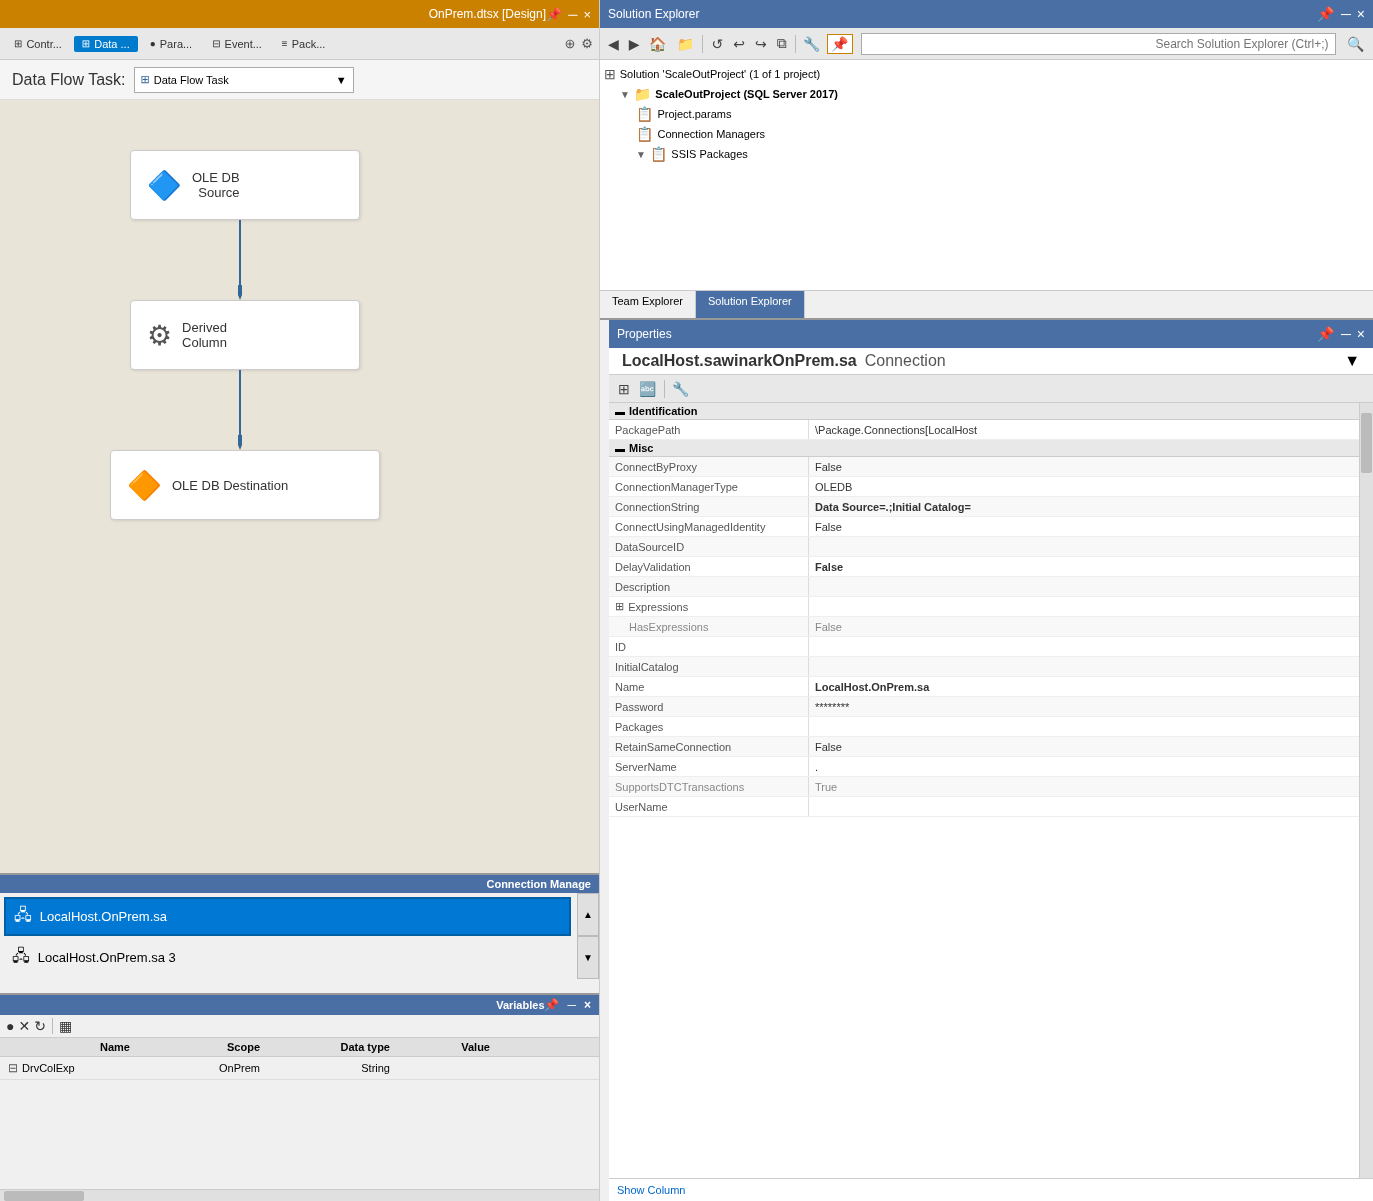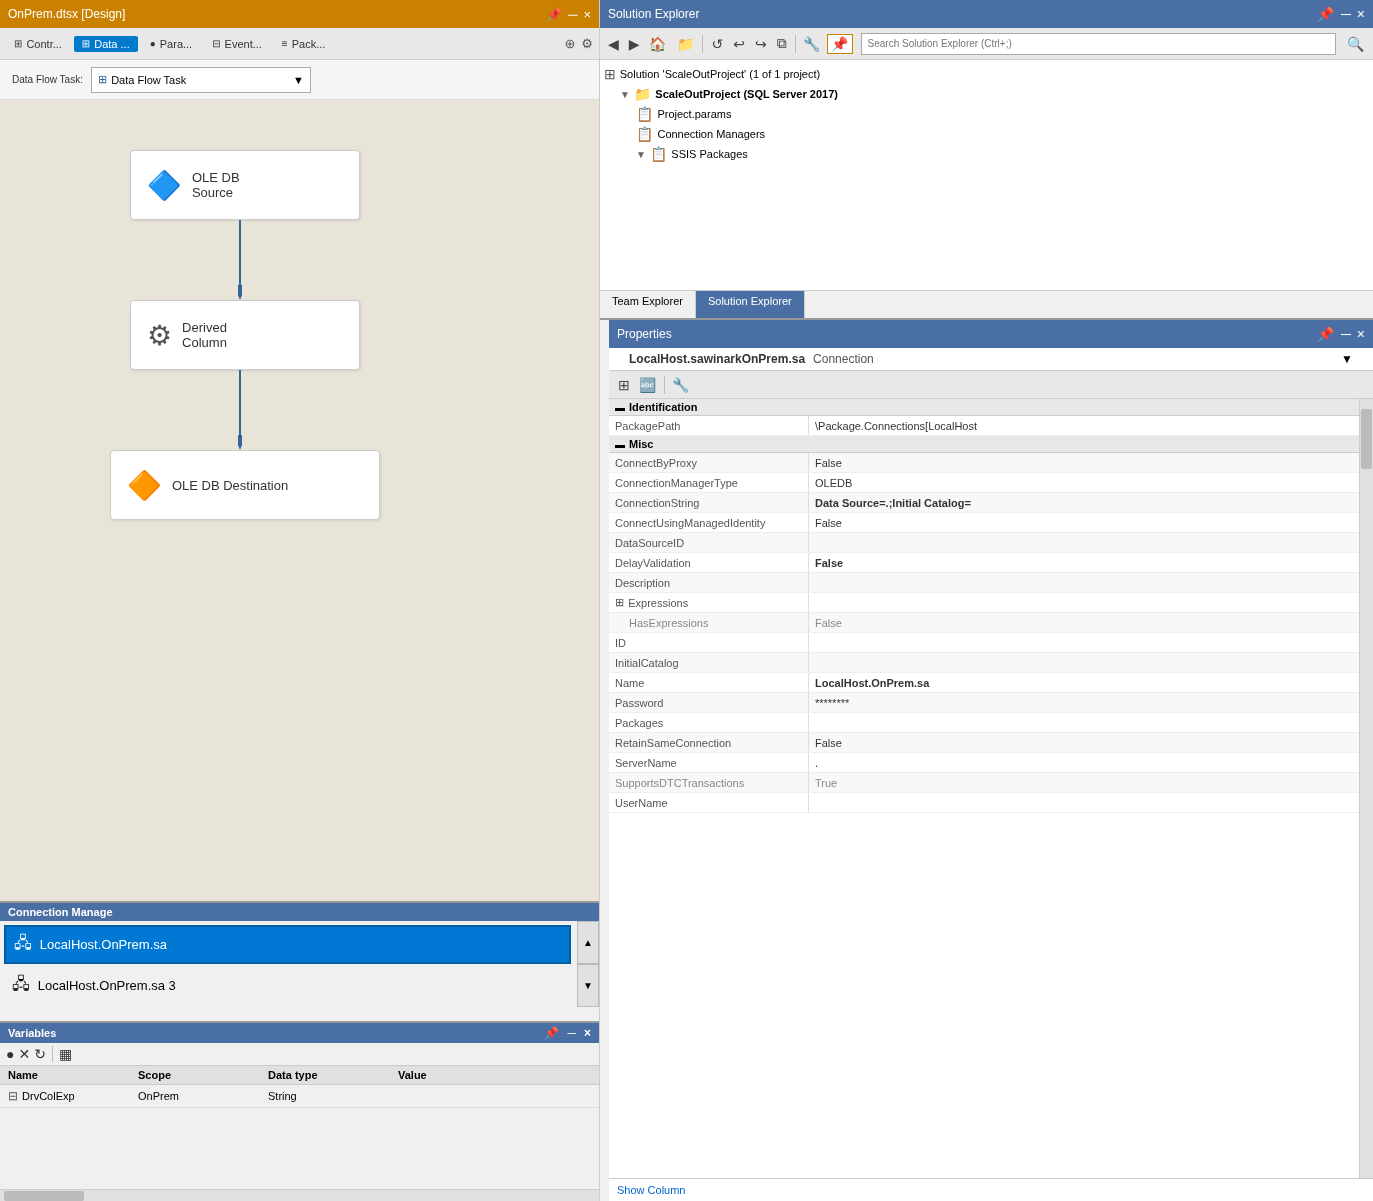--- a/index.html
+++ b/index.html
@@ -1,35 +1,35 @@
 <!DOCTYPE html>
 <html><head>
   <meta charset="utf-8">
   <style>
     * { box-sizing: border-box; margin: 0; padding: 0; }
     body { font-family: 'Segoe UI', sans-serif; font-size: 12px; background: #f0f0f0; display: flex; flex-direction: row; width: 1373px; height: 1201px; overflow: hidden; }
 
     
-    .left-panel { width: 600px; height: 1201px; display: flex; flex-direction: column; background: #f0f0f0; border-right: 1px solid #ccc; }
+    .left-panel { width: 600px; height: 1201px; display: flex; flex-direction: column; background: #f0f0f0; border-right: 1px solid #ccc; text-align: right; }
 
     
     .title-bar { background: #ca8100; color: white; height: 28px; display: flex; align-items: center; padding: 0 8px; font-size: 12px; }
     .title-bar .title-text { flex: 1; }
     .title-bar .title-icons { display: flex; gap: 6px; align-items: center; }
 
     
     .tab-bar { background: #e8e8e8; height: 32px; display: flex; align-items: center; padding: 0 6px; border-bottom: 1px solid #ccc; gap: 4px; font-size: 11px; }
     .tab-item { padding: 2px 8px; display: flex; align-items: center; gap: 4px; cursor: pointer; color: #333; }
     .tab-item.active { background: #007acc; color: white; border-radius: 2px; }
     .tab-icon { font-size: 10px; }
 
     
     .dataflow-bar { background: #f5f5f5; height: 40px; display: flex; align-items: center; padding: 0 12px; border-bottom: 1px solid #ddd; gap: 8px; font-size: 12px; }
     .dataflow-select { border: 1px solid #aaa; background: white; padding: 2px 6px; height: 26px; display: flex; align-items: center; gap: 4px; width: 220px; cursor: pointer; font-size: 11px; }
-    .dataflow-label { color: #333; font-size: 10px; }
+    .dataflow-label { color: #333; font-size: 16px; }
 
     
     .design-canvas { flex: 1; background: #e8e4d8; position: relative; overflow: hidden; }
 
     
     .flow-node { position: absolute; background: white; border: 1px solid #ccc; border-radius: 4px; display: flex; align-items: center; padding: 10px 16px; gap: 10px; box-shadow: 1px 1px 3px rgba(0,0,0,0.1); }
 
     
     .arrow-svg { position: absolute; }
 
@@ -37,21 +37,21 @@
     .conn-manager { height: 120px; background: #f0f0f0; border-top: 2px solid #999; }
     .conn-manager-title { background: #4a6fa5; color: white; padding: 3px 8px; font-size: 11px; font-weight: bold; }
     .conn-manager-body { padding: 4px; display: flex; flex-direction: column; gap: 4px; position: relative; }
     .conn-item { display: flex; align-items: center; gap: 8px; padding: 4px 8px; font-size: 13px; cursor: pointer; }
     .conn-item.selected { background: #0078d4; color: white; border: 2px solid #005fa3; }
     .conn-icon { font-size: 16px; }
     .conn-scroll { position: absolute; right: 0; top: 0; width: 22px; height: 100%; display: flex; flex-direction: column; }
     .scroll-up, .scroll-down { flex: 1; background: #e0e0e0; border: 1px solid #bbb; display: flex; align-items: center; justify-content: center; cursor: pointer; font-size: 10px; }
 
     
-    .variables-panel { height: 180px; background: #f0f0f0; border-top: 2px solid #999; display: flex; flex-direction: column; }
+    .variables-panel { height: 208px; background: #f0f0f0; border-top: 2px solid #999; display: flex; flex-direction: column; }
     .variables-title-bar { background: #4a6fa5; color: white; padding: 3px 8px; font-size: 11px; font-weight: bold; display: flex; align-items: center; }
     .variables-title { flex: 1; }
     .variables-title-icons { display: flex; gap: 8px; }
     .var-title-icon { color: white; font-size: 12px; cursor: pointer; }
     .variables-toolbar { padding: 3px 6px; display: flex; gap: 4px; border-bottom: 1px solid #ccc; }
     .var-tool-icon { font-size: 14px; cursor: pointer; color: #333; }
     .variables-table { flex: 1; overflow: hidden; }
     .var-header { display: grid; grid-template-columns: 130px 130px 130px 100px; background: #e0e0e0; border-bottom: 1px solid #ccc; padding: 2px 4px; font-weight: bold; font-size: 11px; }
     .var-row { display: grid; grid-template-columns: 130px 130px 130px 100px; padding: 3px 4px; align-items: center; border-bottom: 1px solid #ddd; font-size: 11px; }
     .var-col { padding: 1px 4px; }
@@ -64,37 +64,37 @@
     
     .sol-explorer { height: 320px; display: flex; flex-direction: column; border-bottom: 2px solid #999; }
     .sol-title-bar { background: #4a6fa5; color: white; height: 28px; display: flex; align-items: center; padding: 0 8px; font-size: 12px; }
     .sol-title { flex: 1; }
     .sol-title-icons { display: flex; gap: 6px; }
     .sol-icon-btn { color: white; font-size: 14px; cursor: pointer; }
     .sol-toolbar { background: #e8e8e8; height: 32px; display: flex; align-items: center; padding: 0 4px; gap: 2px; border-bottom: 1px solid #ccc; }
     .sol-tool-icon { font-size: 14px; color: #444; cursor: pointer; padding: 2px 4px; }
     .sol-tool-sep { width: 1px; height: 18px; background: #bbb; margin: 0 2px; }
     .sol-search { flex: 1; margin: 0 6px; }
-    .sol-search input { width: 100%; border: 1px solid #aaa; padding: 2px 6px; font-size: 10px; height: 22px; }
+    .sol-search input { width: 100%; border: 1px solid #aaa; padding: 2px 6px; font-size: 12px; height: 22px; text-align: right; }
     .sol-tree { flex: 1; background: white; padding: 4px; overflow: hidden; }
     .tree-item { display: flex; align-items: center; gap: 4px; padding: 2px 0; font-size: 12px; cursor: pointer; }
     .tree-item.indent1 { margin-left: 16px; }
     .tree-item.indent2 { margin-left: 32px; }
     .tree-expand { font-size: 10px; cursor: pointer; color: #666; }
     .sol-tabs { display: flex; height: 28px; border-top: 1px solid #ccc; }
     .sol-tab { padding: 4px 12px; font-size: 11px; cursor: pointer; border-right: 1px solid #ccc; }
     .sol-tab.active { background: #4a6fa5; color: white; }
 
     
     .props-panel { flex: 1; display: flex; flex-direction: column; margin-left: 9px; }
     .props-title-bar { background: #4a6fa5; color: white; height: 28px; display: flex; align-items: center; padding: 0 8px; font-size: 12px; }
     .props-title { flex: 1; }
     .props-title-icons { display: flex; gap: 6px; }
     .props-icon-btn { color: white; font-size: 14px; cursor: pointer; }
-    .props-header { background: white; padding: 4px 20px; border-bottom: 1px solid #ccc; font-size: 12px; display: flex; align-items: center; gap: 8px; }
+    .props-header { background: white; padding: 4px 13px; border-bottom: 1px solid #ccc; font-size: 16px; display: flex; align-items: center; gap: 8px; }
     .props-obj-name { font-weight: bold; color: #333; }
     .props-obj-type { color: #555; }
     .props-toolbar { background: #e8e8e8; height: 28px; display: flex; align-items: center; padding: 0 6px; gap: 4px; border-bottom: 1px solid #ccc; }
     .props-tool-icon { font-size: 14px; color: #444; cursor: pointer; padding: 2px 3px; }
     .props-tool-sep { width: 1px; height: 18px; background: #bbb; }
     .props-body { flex: 1; overflow: hidden; background: white; display: flex; flex-direction: column; }
     .props-table { flex: 1; overflow: hidden; }
     .props-section-header { background: #e8e8e8; padding: 2px 6px; font-size: 11px; font-weight: bold; display: flex; align-items: center; gap: 4px; cursor: pointer; border-bottom: 1px solid #ccc; }
     .props-section-expand { font-size: 10px; }
     .props-row { display: flex; border-bottom: 1px solid #eee; min-height: 20px; }

